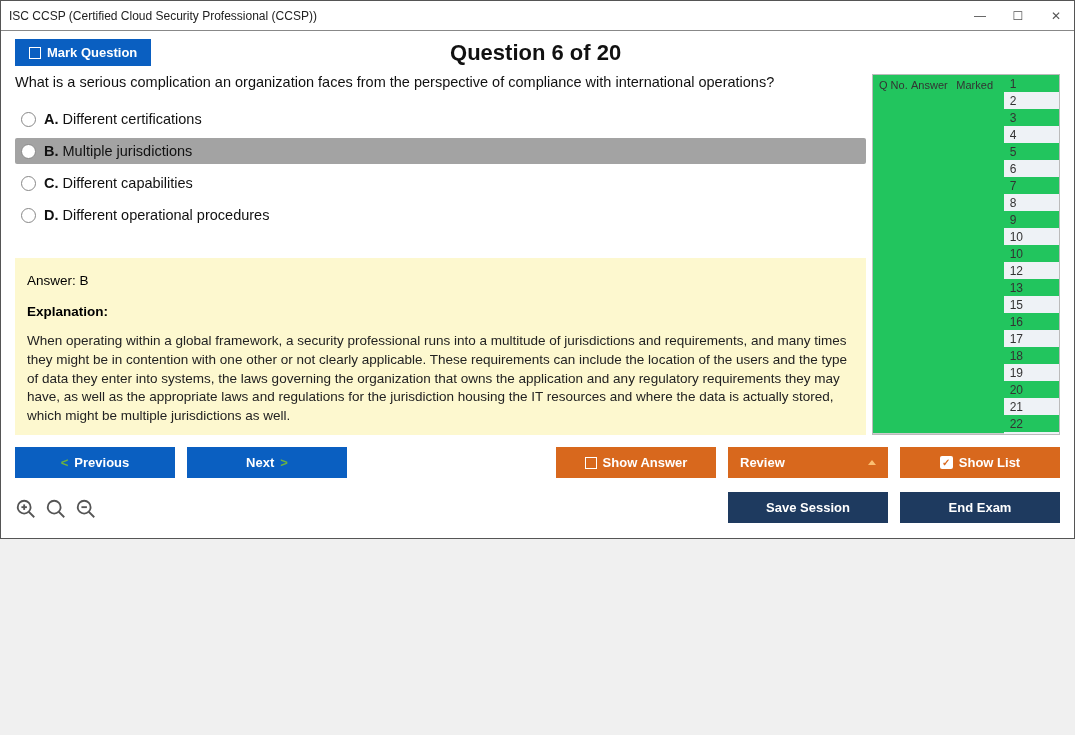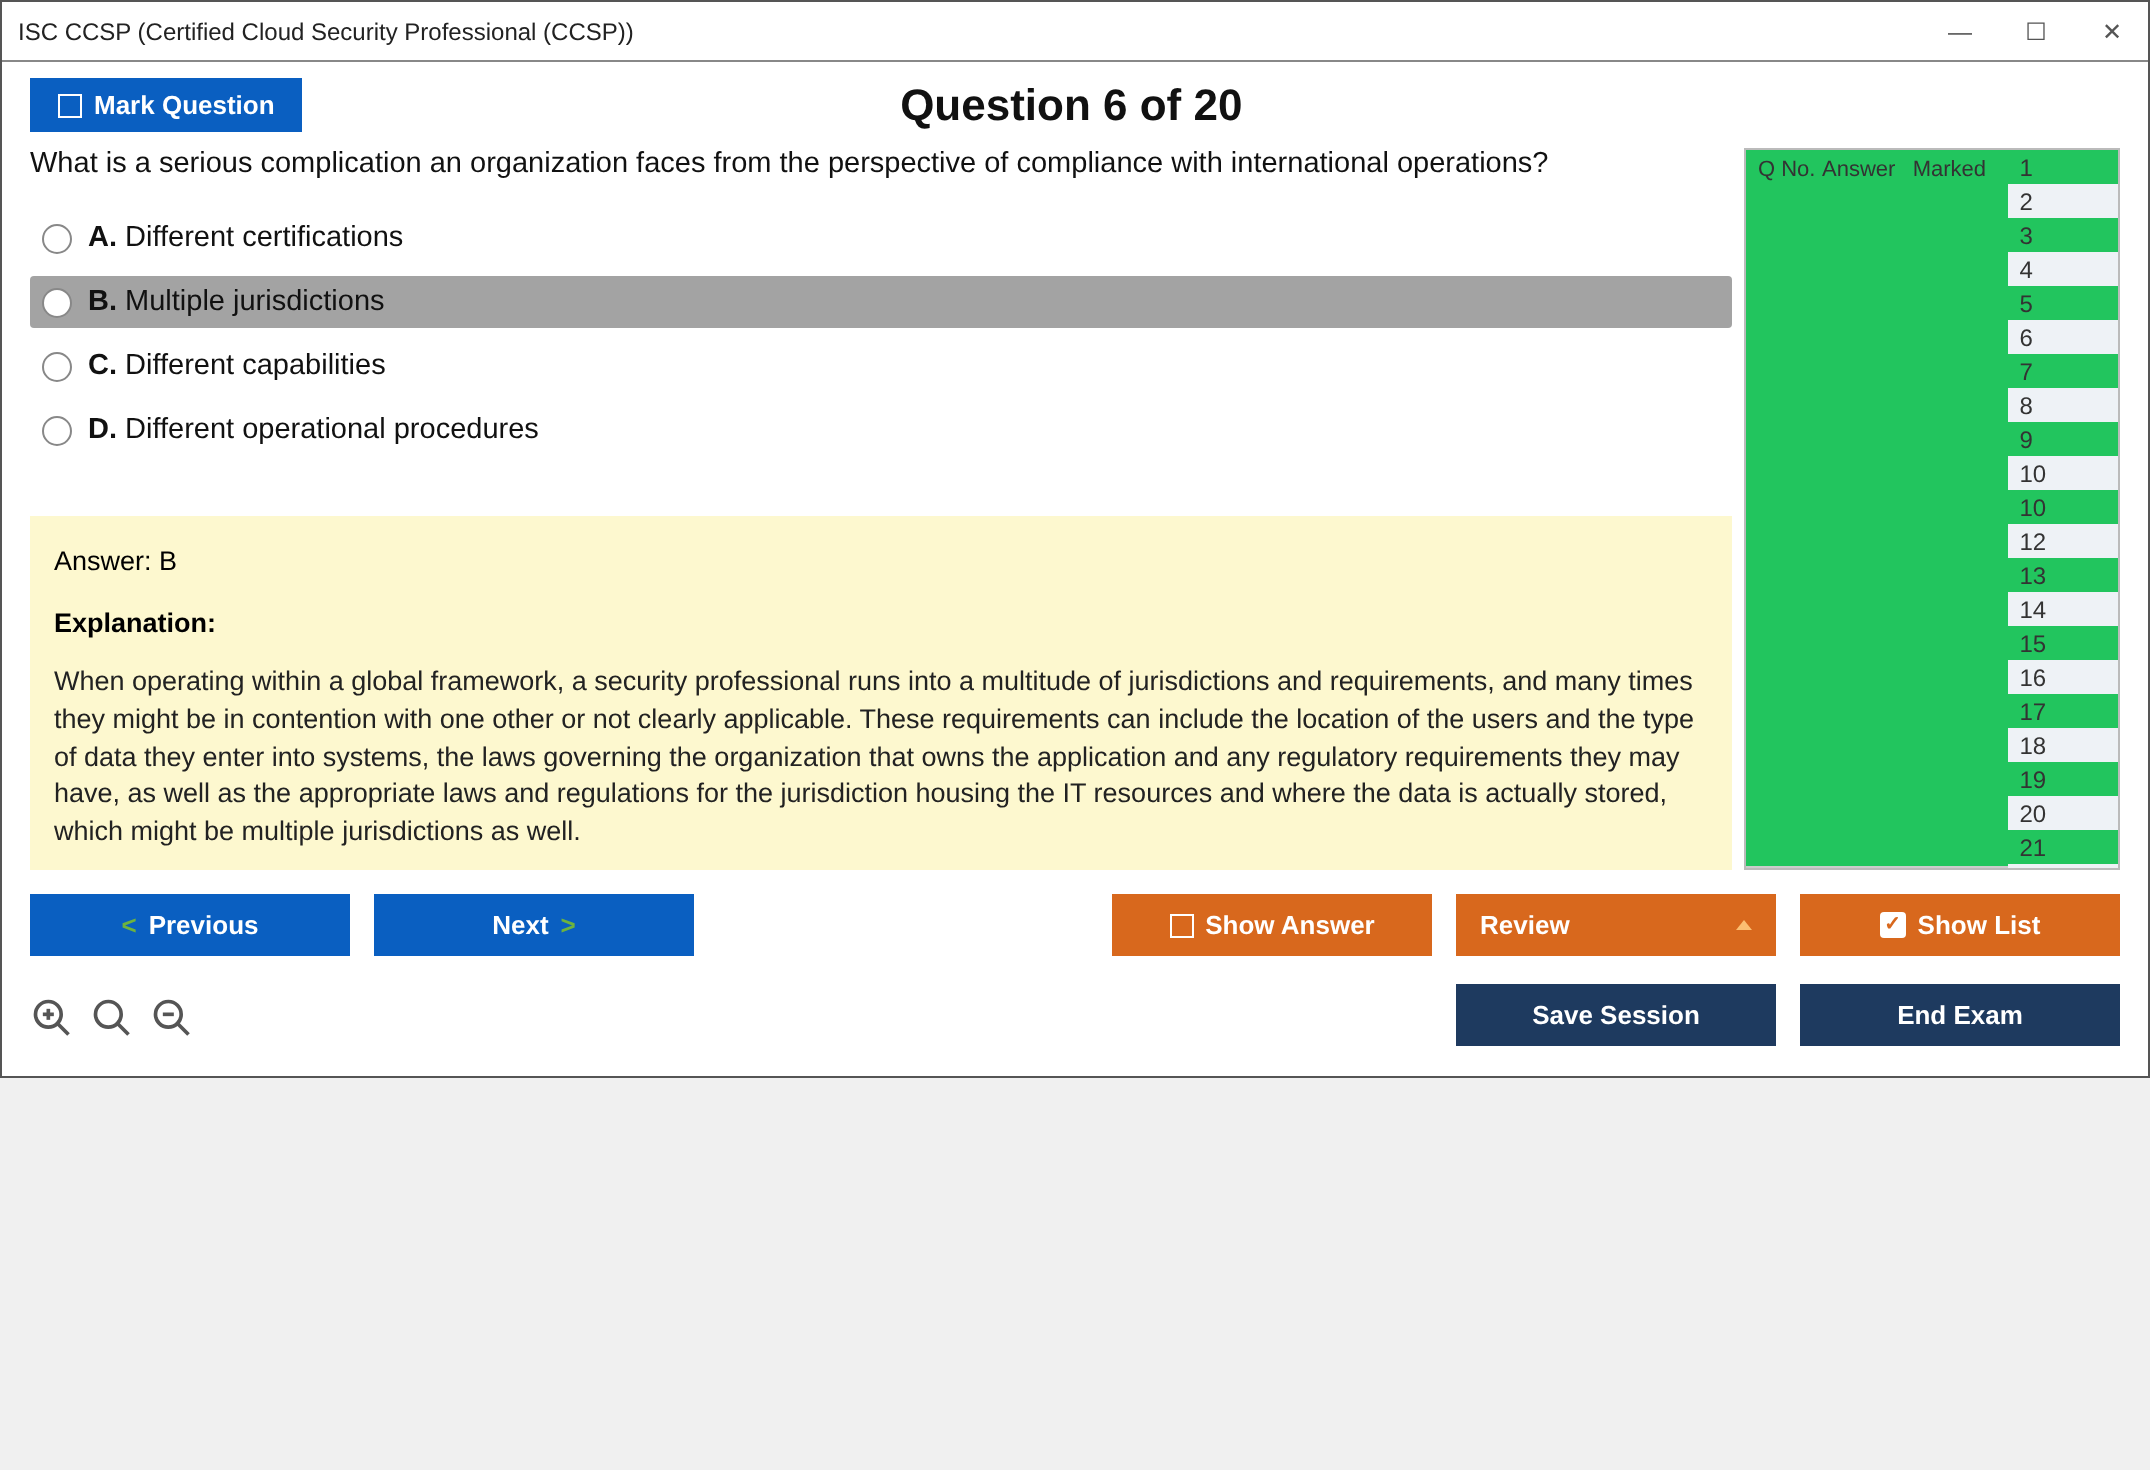--- a/index.html
+++ b/index.html
@@ -149,23 +149,20 @@
             <div class="side-row">
               <span class="qno">10</span>
             </div>
             <div class="side-row">
               <span class="qno">12</span>
             </div>
             <div class="side-row">
               <span class="qno">13</span>
             </div>
             <div class="side-row">
-              <span class="qno">14</span>
-            </div>
-            <div class="side-row">
               <span class="qno">15</span>
             </div>
             <div class="side-row">
               <span class="qno">16</span>
             </div>
             <div class="side-row">
               <span class="qno">17</span>
             </div>
             <div class="side-row">
               <span class="qno">18</span>

